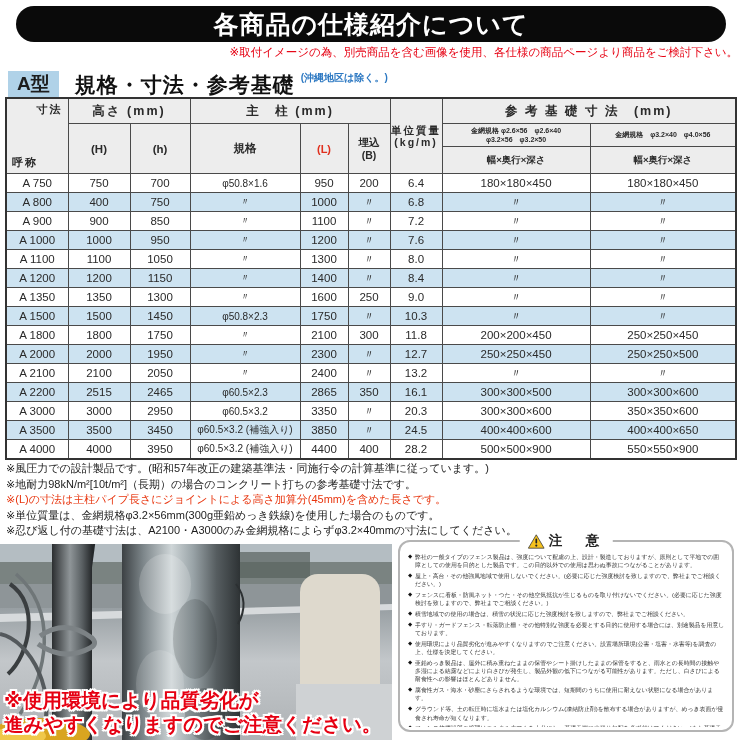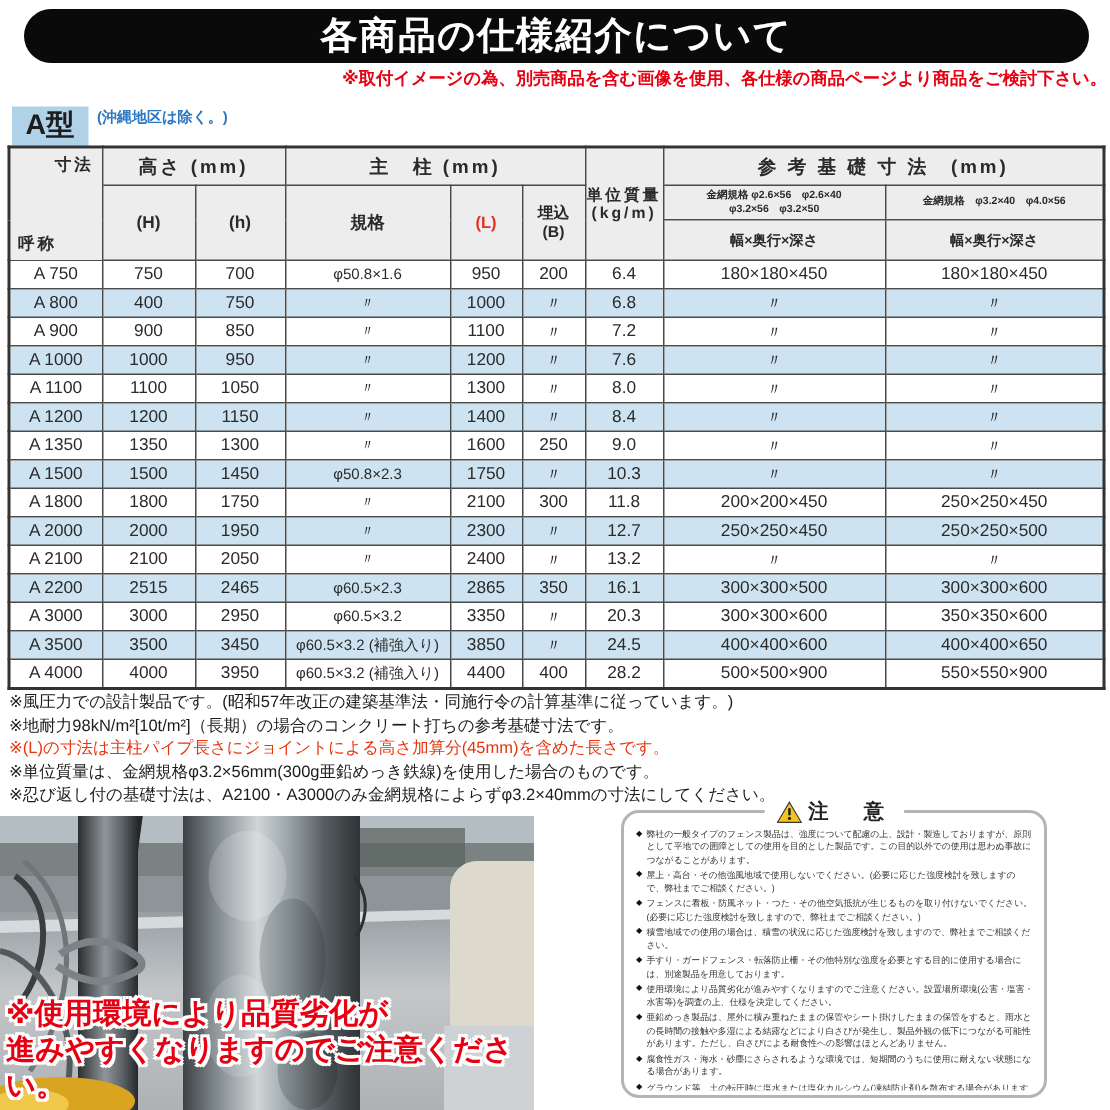--- a/index.html
+++ b/index.html
@@ -7,21 +7,21 @@
     width:740px;height:740px;position:relative;background:#fff;overflow:hidden;
     font-family:"Liberation Sans","DejaVu Sans",sans-serif;color:#222;
   }
   
   .banner{
     position:absolute;left:16px;right:14px;top:6px;height:36px;
     background:#0a0a0a;border-radius:19px;color:#fff;
     font-size:25px;font-weight:bold;text-align:center;line-height:37px;letter-spacing:1px;
   }
   .notice-top{
-    position:absolute;top:45px;right:2px;font-size:11.5px;font-weight:bold;color:#e60012;
+    position:absolute;top:45px;right:2px;font-size:11.5px;font-weight:normal;color:#e60012;
   }
   
   .section{position:absolute;top:71px;left:8px;display:flex;align-items:flex-start;}
   .type-badge{
     background:#b0d2e8;color:#1d1d1d;font-size:19px;font-weight:bold;
     padding:2px 9px 3px 9px;line-height:22px;
   }
   .section-title{font-size:21px;font-weight:bold;color:#111;margin-left:16px;letter-spacing:1px;}
   .section-sub{font-size:10px;font-weight:bold;color:#2c78c2;margin-left:6px;margin-bottom:16px;}
   
@@ -43,33 +43,32 @@
   th.red{color:#e0301e;font-size:11px;}
   th.mesh{font-size:7px;line-height:1.3;white-space:pre-line;letter-spacing:0;}
   tbody td{height:18px;}
   tbody tr:nth-child(even) td{background:#cde3f1;}
   tbody td:nth-child(4){font-size:10px;}
   
   .footnotes{position:absolute;top:461px;left:6px;right:4px;}
   .fnote{font-size:11px;line-height:15.5px;color:#1c1c1c;}
   .fnote.red{color:#e8350e;font-weight:normal;}
   
-  .photo{position:absolute;left:0;top:544px;width:356px;height:196px;overflow:hidden;}
+  .photo{position:absolute;left:0;top:544px;width:392px;height:196px;overflow:hidden;}
   .photo svg{display:block;}
   .photo-caption{
     position:absolute;left:4px;bottom:4px;font-size:19.5px;font-weight:bold;color:#e60012;
     line-height:24px;white-space:pre-line;
     text-shadow:-2px -2px 0 #fff,2px -2px 0 #fff,-2px 2px 0 #fff,2px 2px 0 #fff,0 -2px 0 #fff,0 2px 0 #fff,-2px 0 0 #fff,2px 0 0 #fff;
   }
   
   .warnbox{
-    position:absolute;left:398px;top:540px;width:284px;height:192px;
+    position:absolute;left:398px;top:540px;width:336px;height:192px;
     border:2px solid #b4b4b4;border-radius:12px;background:#fff;box-sizing:border-box;
     padding:11px 7px 3px 8px;
-    margin-left:16px;
   }
   .warn-title{
     position:absolute;top:-10px;left:50%;transform:translateX(-50%);
     background:#fff;padding:0 8px;display:flex;align-items:center;gap:4px;
     font-size:13.5px;font-weight:bold;letter-spacing:5px;color:#222;white-space:nowrap;
   }
   .witems{height:100%;overflow:hidden;}
   .witem{position:relative;padding-left:7px;margin-bottom:2.5px;font-size:5.9px;line-height:1.4;color:#333;}
   .wbullet{position:absolute;left:0;top:0;font-size:5.5px;color:#111;}
 </style>
@@ -77,20 +76,21 @@
 <body>
 
 <div class="banner">
   <span>各商品の仕様紹介について</span>
 </div>
 
 <div class="notice-top">※取付イメージの為、別売商品を含む画像を使用、各仕様の商品ページより商品をご検討下さい。</div>
 
 <div class="section">
   <span class="type-badge">A型</span>
+  <span class="section-title">規格・寸法・参考基礎</span>
   <span class="section-sub">(沖縄地区は除く。)</span>
 </div>
 
 <table class="spec">
   <colgroup>
     <col style="width:62px">
       <col style="width:62px">
       <col style="width:60px">
     <col style="width:110px">
       <col style="width:48px">

